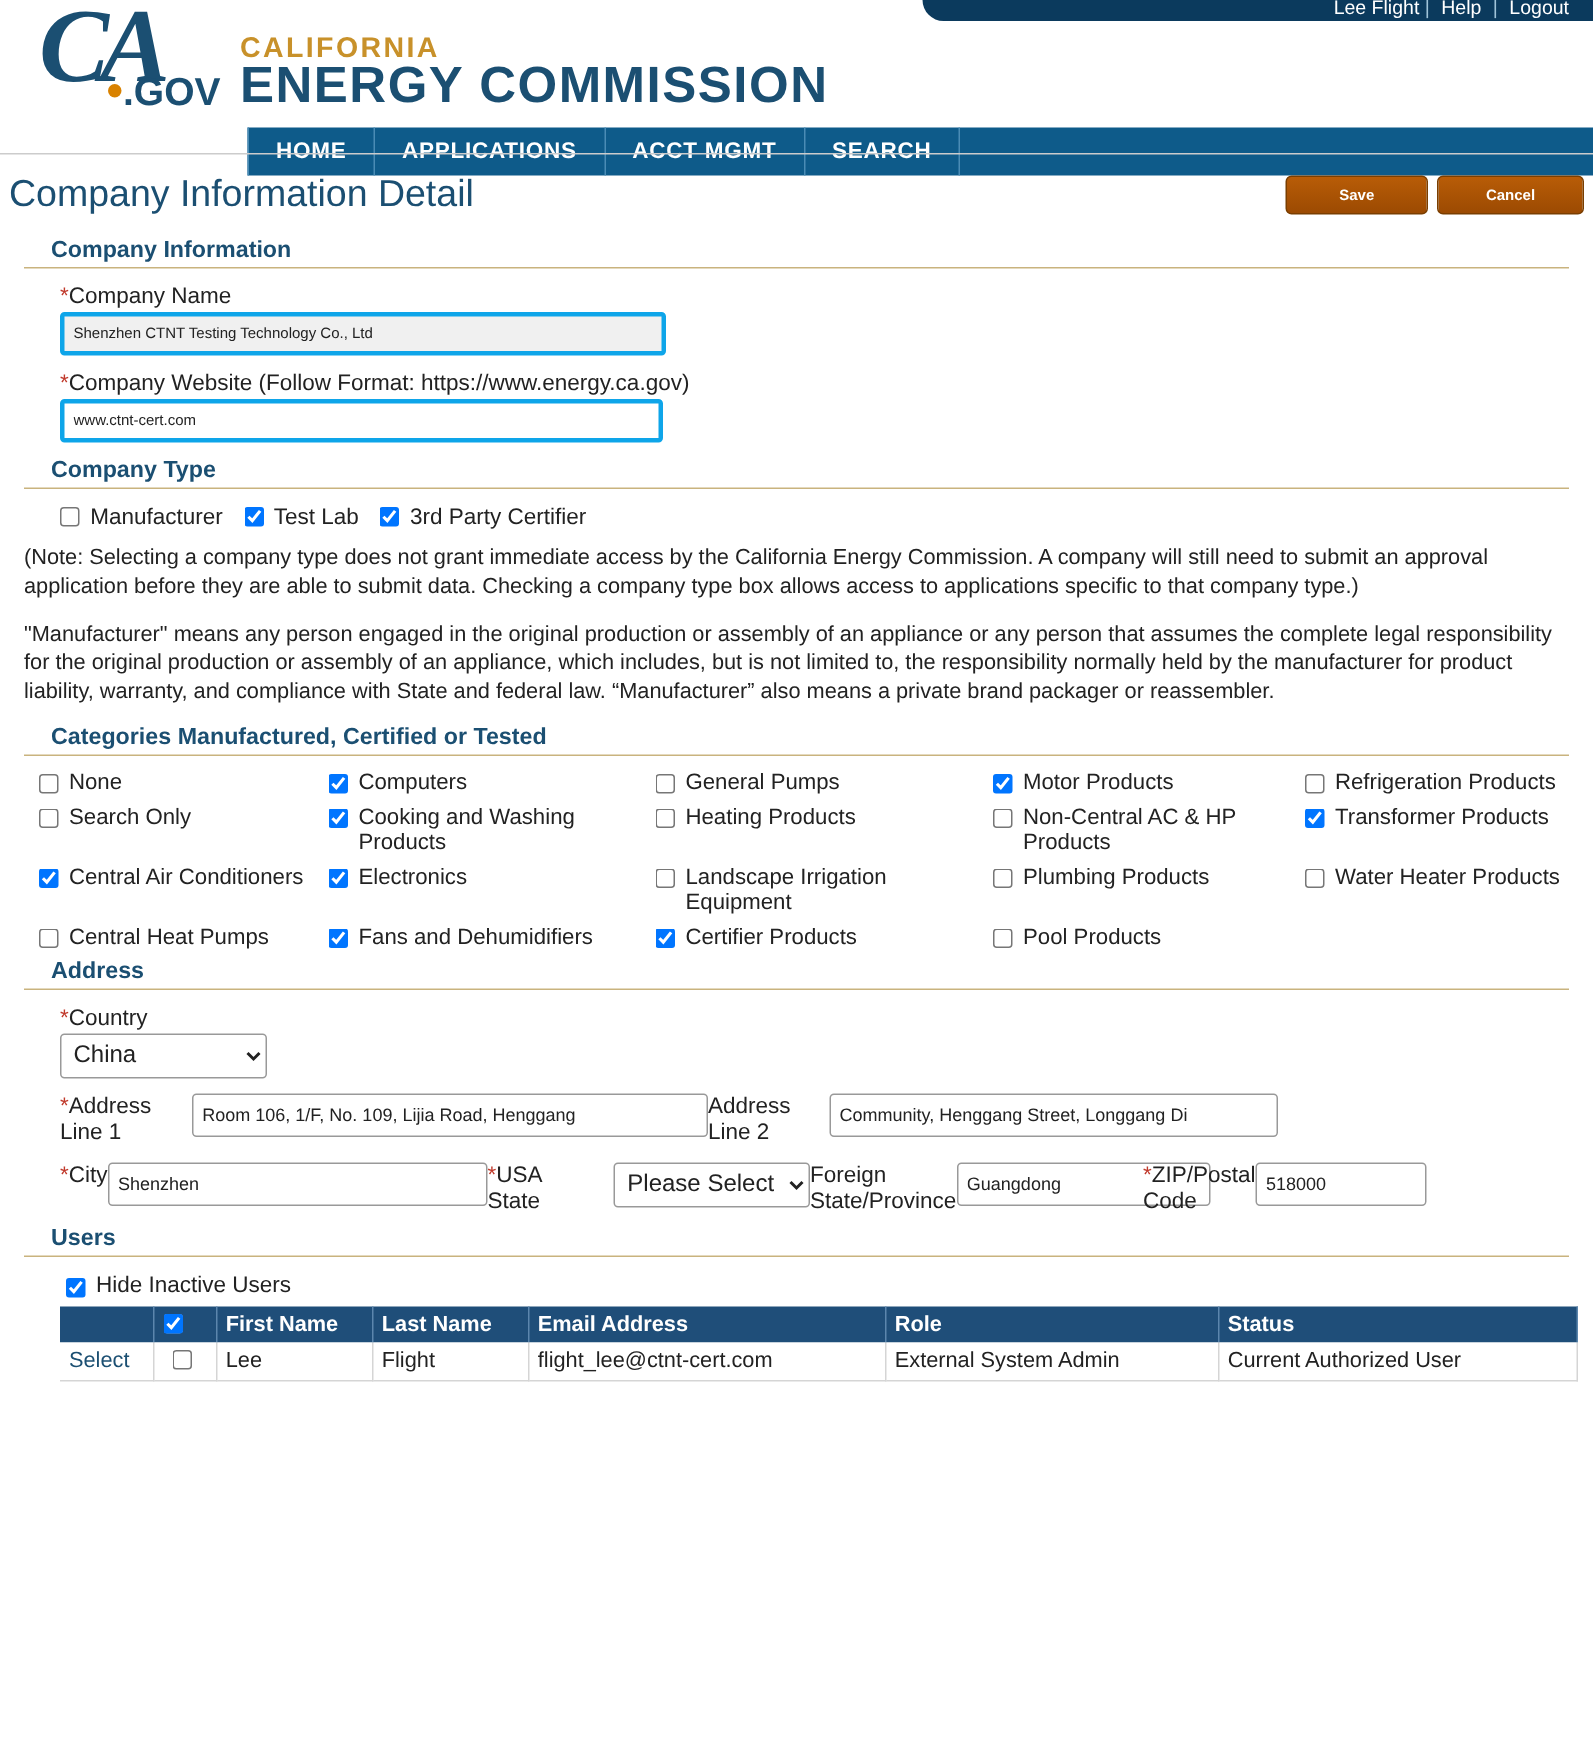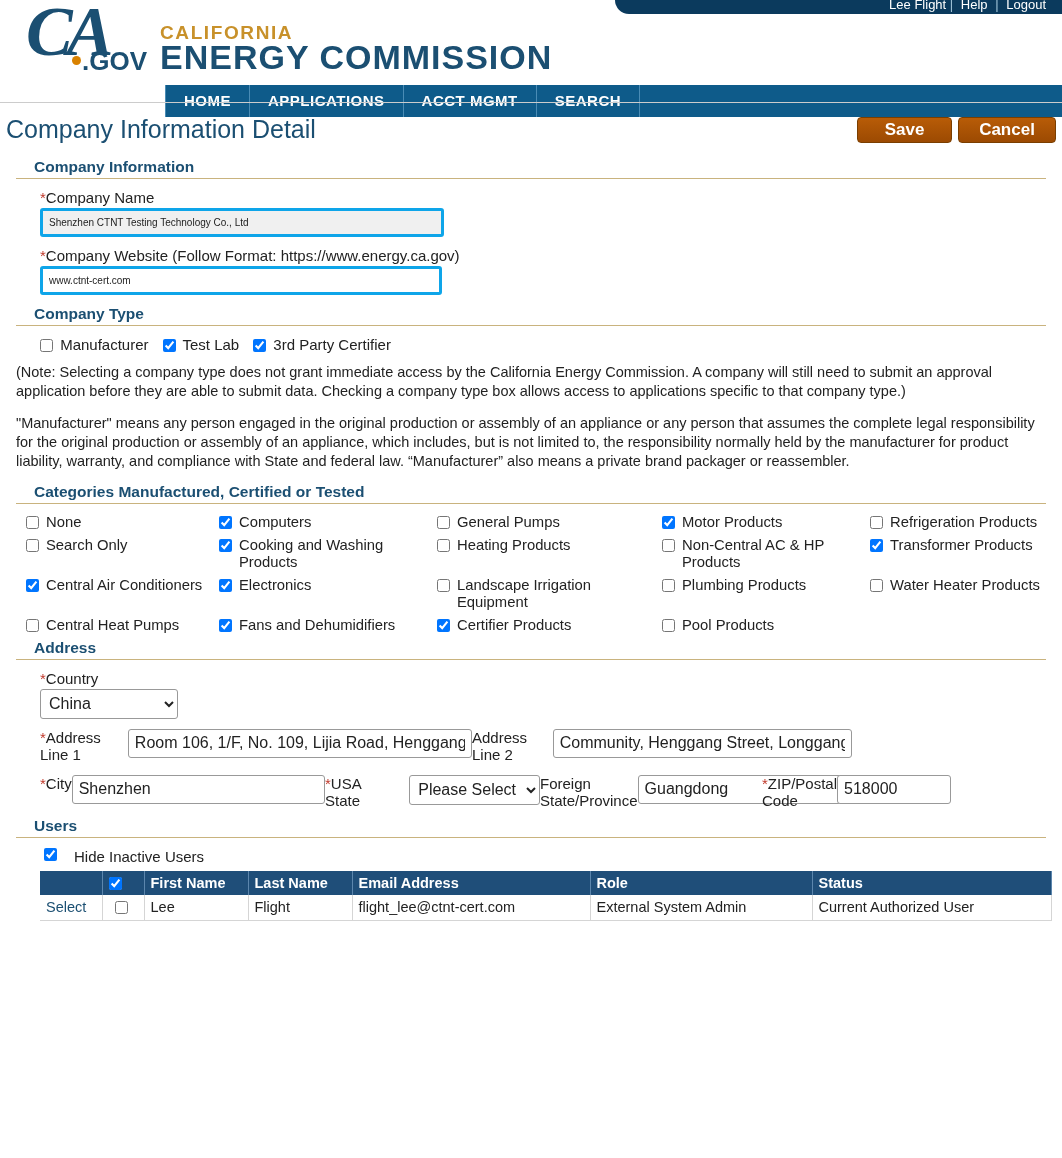--- a/index.html
+++ b/index.html
@@ -152,21 +152,21 @@
     color: #1b4f72;
   }
   .btn {
     position: absolute;
     top: 14px;
     height: 26px;
     border: 1px solid #7a3e00;
     border-radius: 4px;
     background: linear-gradient(#b85c07, #9c4a02);
     color: #fff;
-    font-size: 17px;
+    font-size: 10px;
     font-weight: bold;
     font-family: "Liberation Sans", sans-serif;
     padding: 0 4px;
     cursor: pointer;
   }
   .btn-save { right: 110px; width: 95px; }
   .btn-cancel { right: 6px; width: 98px; }
 
   
   .content { padding: 0 16px; }
@@ -251,34 +251,34 @@
   }
   .col { display: flex; flex-direction: row; }
   .lbl {
     font-size: 15px;
     margin-bottom: 2px;
   }
   .inline-in {
     height: 29px;
     border: 1px solid #999;
     border-radius: 3px;
-    font-size: 16px;
+    font-size: 12px;
     font-family: "Liberation Sans", sans-serif;
     color: #222;
     padding: 0 6px;
     background: #fff;
   }
 
   
   .hide-inactive {
     margin: 8px 0 6px 28px;
     font-size: 15px;
     display: flex;
-    align-items: flex-start;
-    gap: 14px;
+    align-items: flex-end;
+    gap: 4px;
   }
   table.users {
     width: 1012px;
     margin-left: 24px;
     border-collapse: collapse;
     font-size: 14.5px;
   }
   table.users thead th {
     background: #1f4e79;
     color: #fff;

